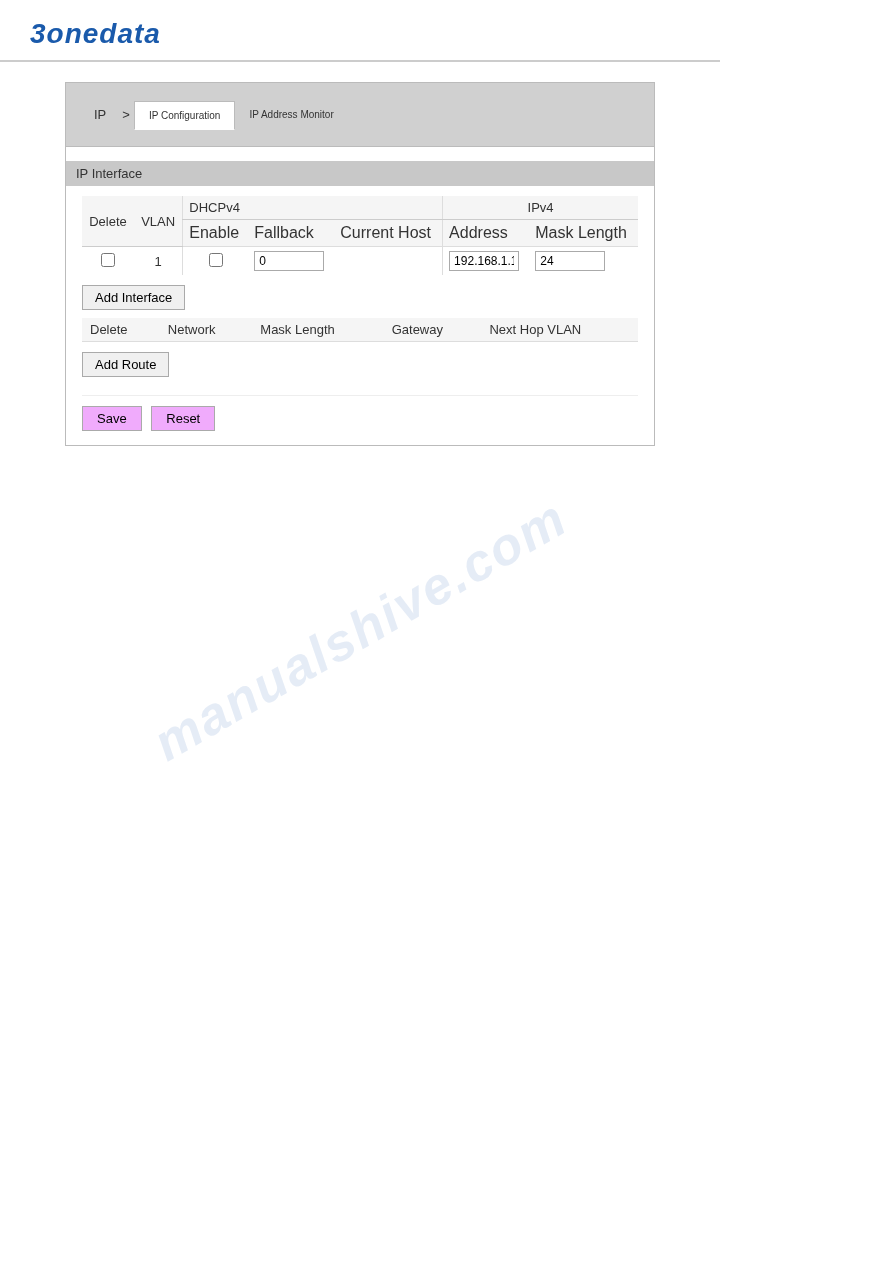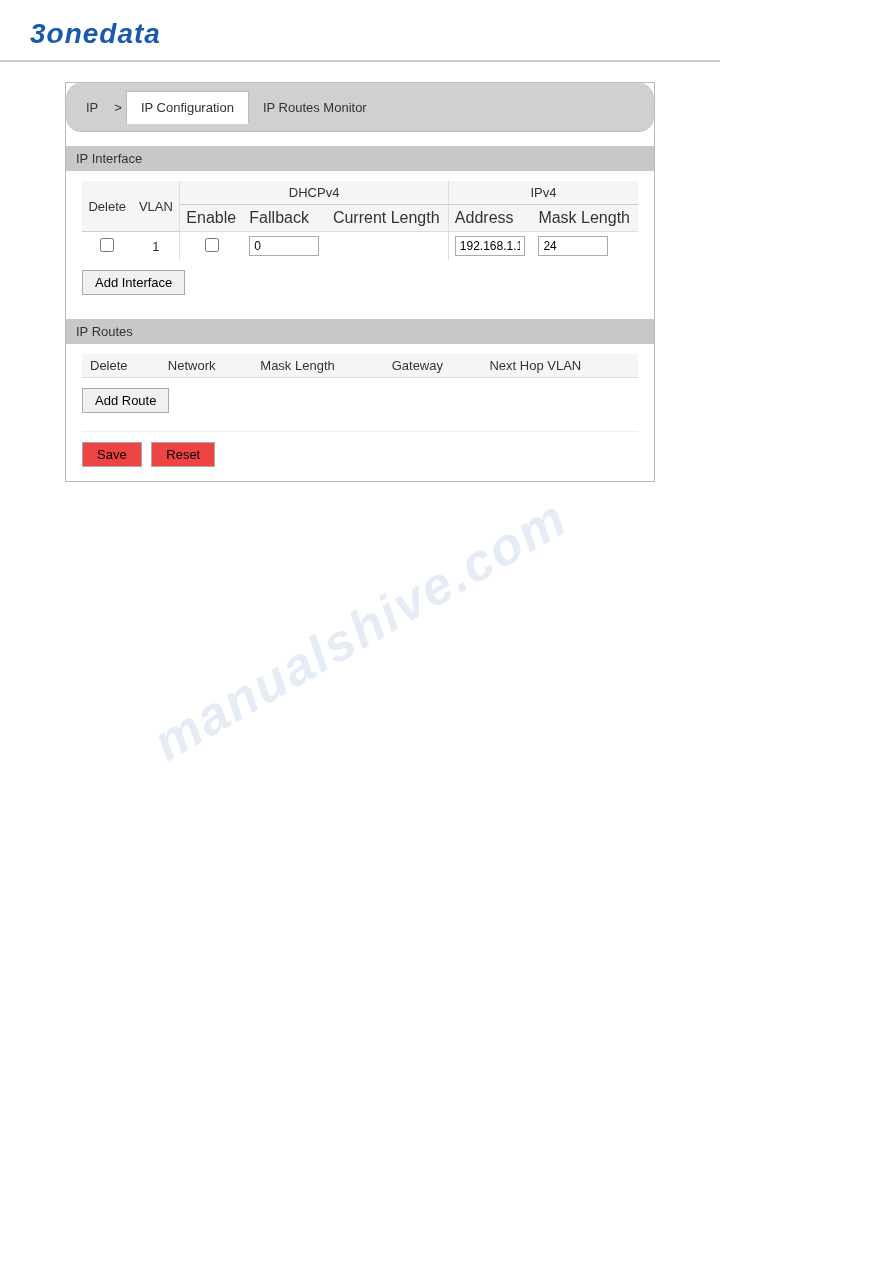--- a/index.html
+++ b/index.html
@@ -42,37 +42,36 @@
       background: #fff;
       width: 590px;
       margin: 0 auto;
     }
 
     
     .tab-bar {
       display: flex;
       align-items: center;
       background: #d0d0d0;
-      padding: 8px;
+      padding: 16px;
       border-bottom: 1px solid #bbb;
-      border-radius: 15px;
     }
     .tab-label {
       padding: 8px 12px;
       font-size: 13px;
       color: #333;
       background: #d0d0d0;
     }
     .tab-separator {
       padding: 8px 4px;
       color: #333;
     }
     .tab {
       padding: 8px 14px;
-      font-size: 13px;
+      font-size: 10px;
       cursor: pointer;
       background: #d0d0d0;
       color: #333;
       border: none;
     }
     .tab.active {
       background: #fff;
       border-top: 1px solid #bbb;
       border-left: 1px solid #bbb;
       border-right: 1px solid #bbb;
@@ -167,21 +166,21 @@
       font-size: 13px;
       border: 1px solid #aaa;
       background: #f0f0f0;
       cursor: pointer;
       margin-bottom: 8px;
     }
     .btn-save {
       padding: 4px 14px;
       font-size: 13px;
       border: 1px solid #aaa;
-      background: #ef4444;
+      background: #f0abfc;
       cursor: pointer;
       margin-right: 6px;
     }
 
     
     .routes-table {
       width: 100%;
       border-collapse: collapse;
       font-size: 13px;
       margin-bottom: 10px;
@@ -226,42 +225,42 @@
   </div>
 
   <div class="main-content">
 
     <div class="panel">
 
       <div class="tab-bar">
         <span class="tab-label">IP</span>
         <span class="tab-separator">&gt;</span>
         <button class="tab active">IP Configuration</button>
-        <button class="tab">IP Routes Monitor</button>
+        <button class="tab">IP Address Monitor</button>
       </div>
 
       <div class="panel-body">
 
         
 
         
         <div class="section-header">IP Interface</div>
 
         <table class="ip-table">
           <thead>
             <tr class="group-header-row">
               <th rowspan="2">Delete</th>
               <th rowspan="2">VLAN</th>
-              <th colspan="3" style="text-align:center; border-left:1px solid #ddd;">DHCPv4</th>
+              <th colspan="3" style="text-align:left; border-left:1px solid #ddd;">DHCPv4</th>
               <th colspan="2" style="border-left:1px solid #ddd;">IPv4</th>
             </tr>
             <tr class="sub-header-row">
               <th style="border-left:1px solid #ddd;">Enable</th>
               <th>Fallback</th>
-              <th>Current Length</th>
+              <th>Current Host</th>
               <th style="border-left:1px solid #ddd;">Address</th>
               <th>Mask Length</th>
             </tr>
           </thead>
           <tbody>
             <tr>
               <td style="text-align:center;">
                 <input type="checkbox" class="table-checkbox" style="">
               </td>
               <td style="text-align:center;">
@@ -282,21 +281,20 @@
               <td>
                 <input type="text" class="mask-input" value="24" style="">
               </td>
             </tr>
           </tbody>
         </table>
 
         <button class="btn">Add Interface</button>
 
         
-        <div class="section-header" style="margin-top:16px;">IP Routes</div>
 
         <table class="routes-table">
           <thead>
             <tr>
               <th>Delete</th>
               <th>Network</th>
               <th>Mask Length</th>
               <th>Gateway</th>
               <th>Next Hop VLAN</th>
             </tr>

